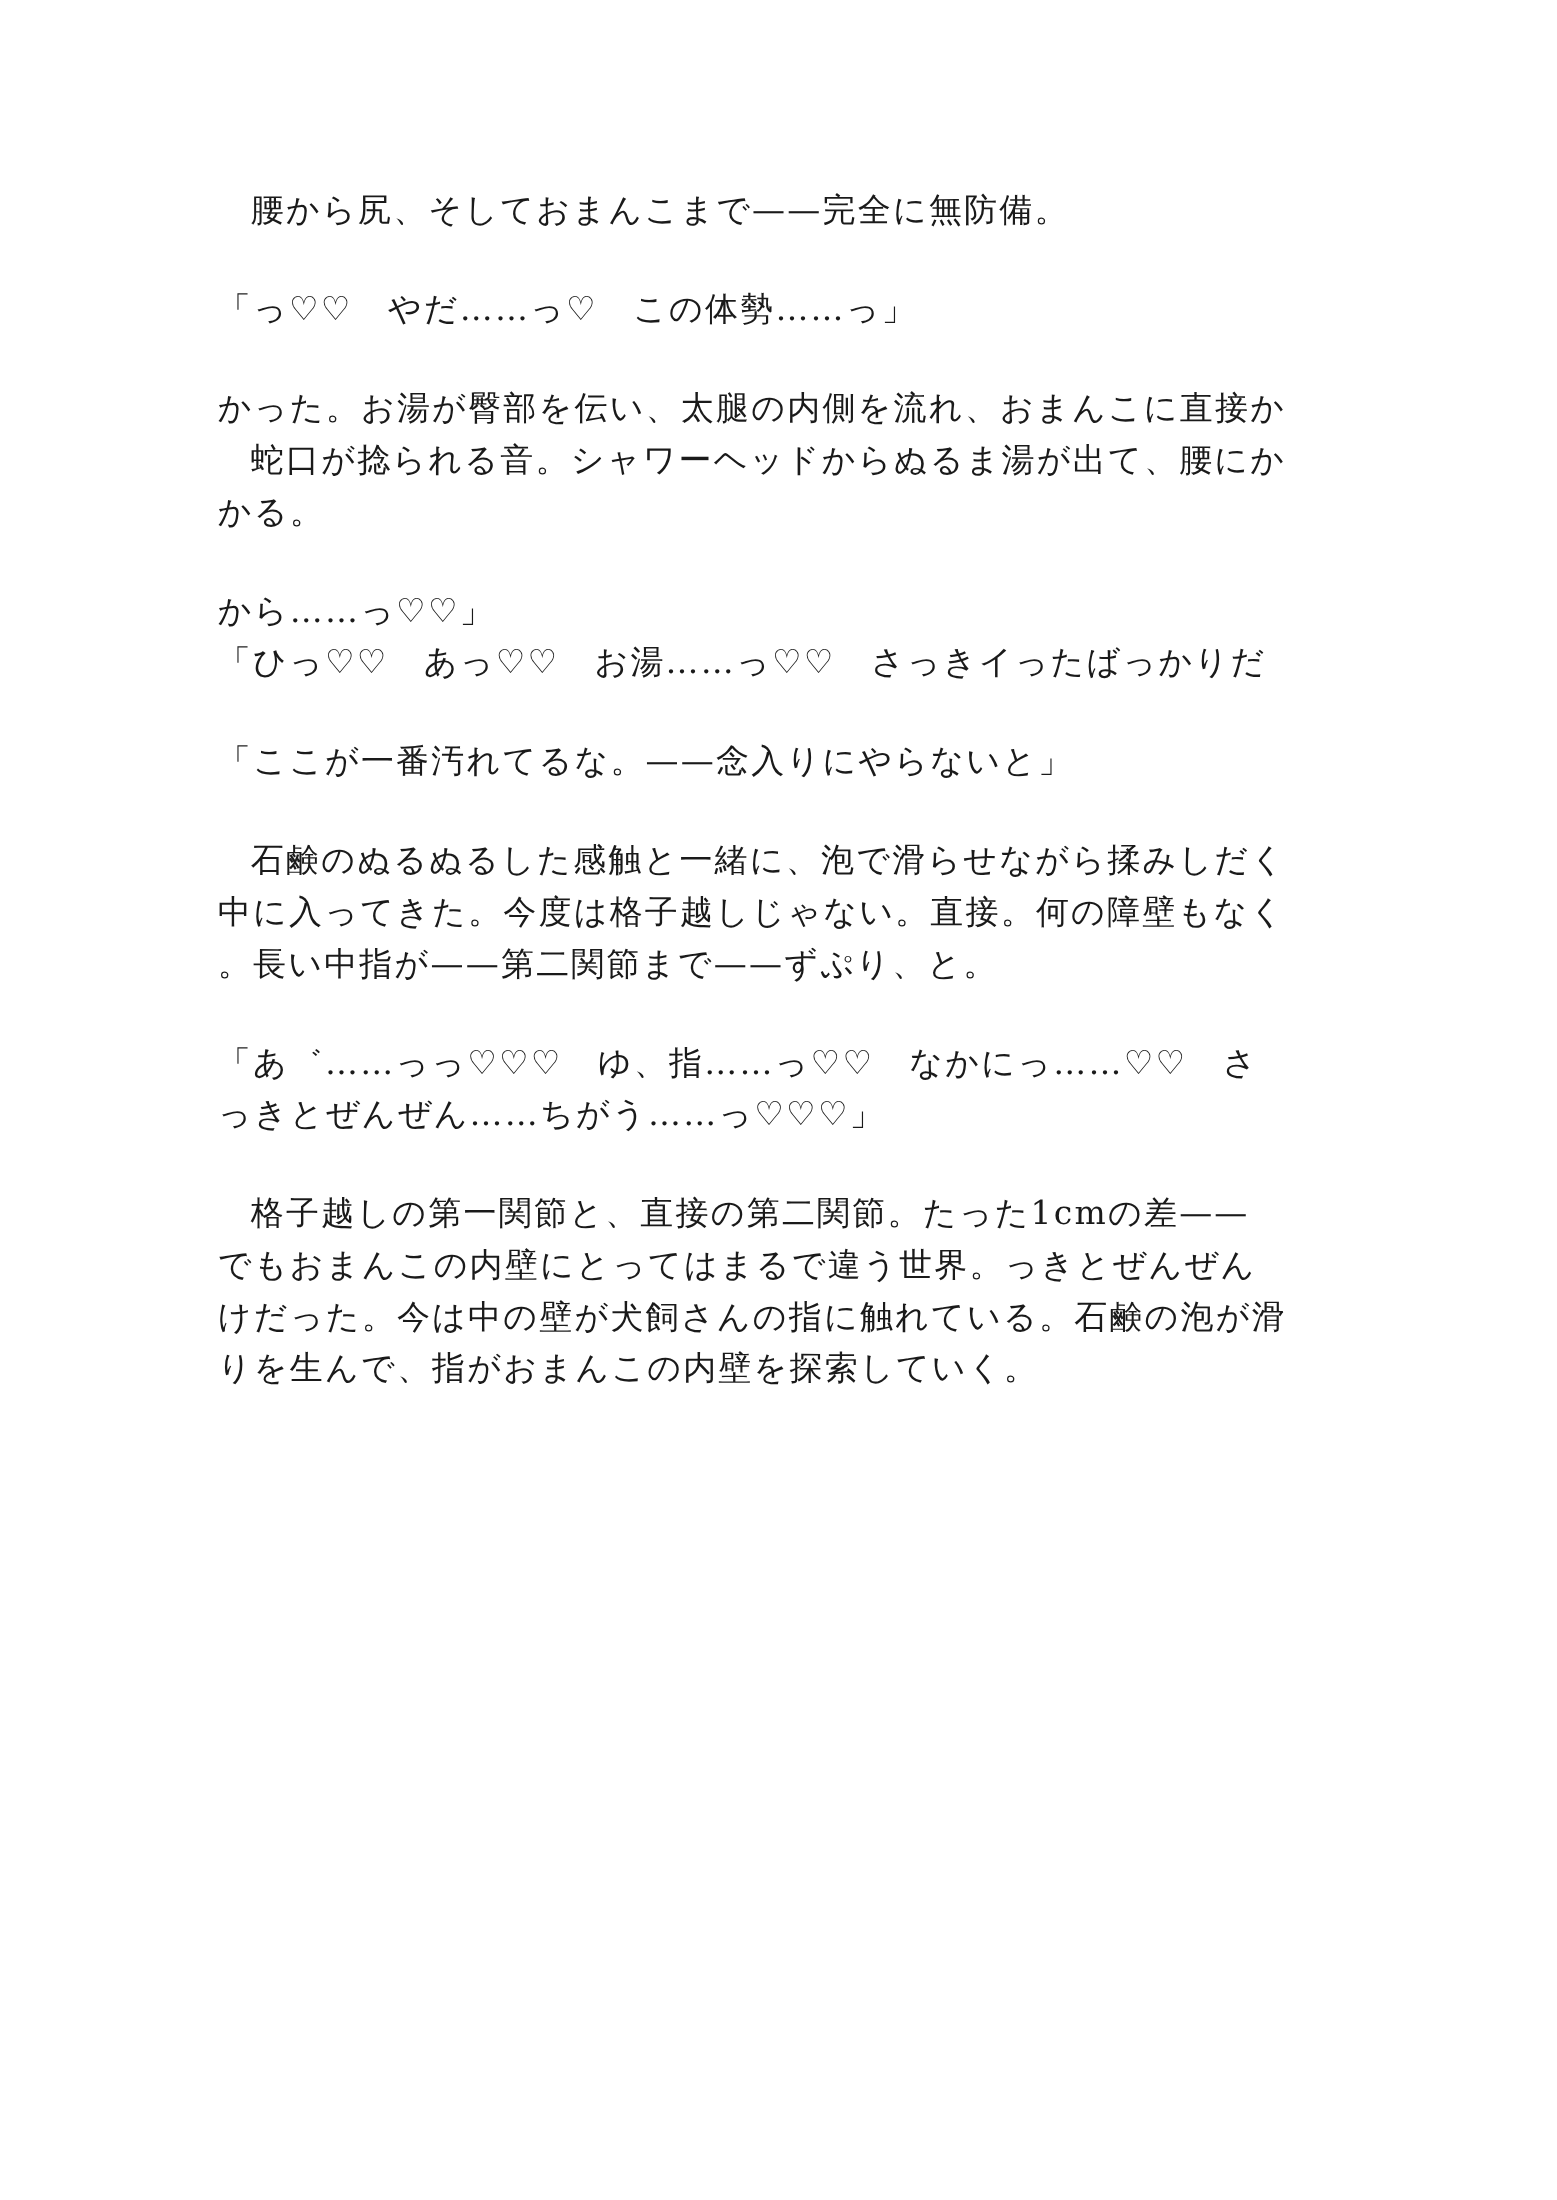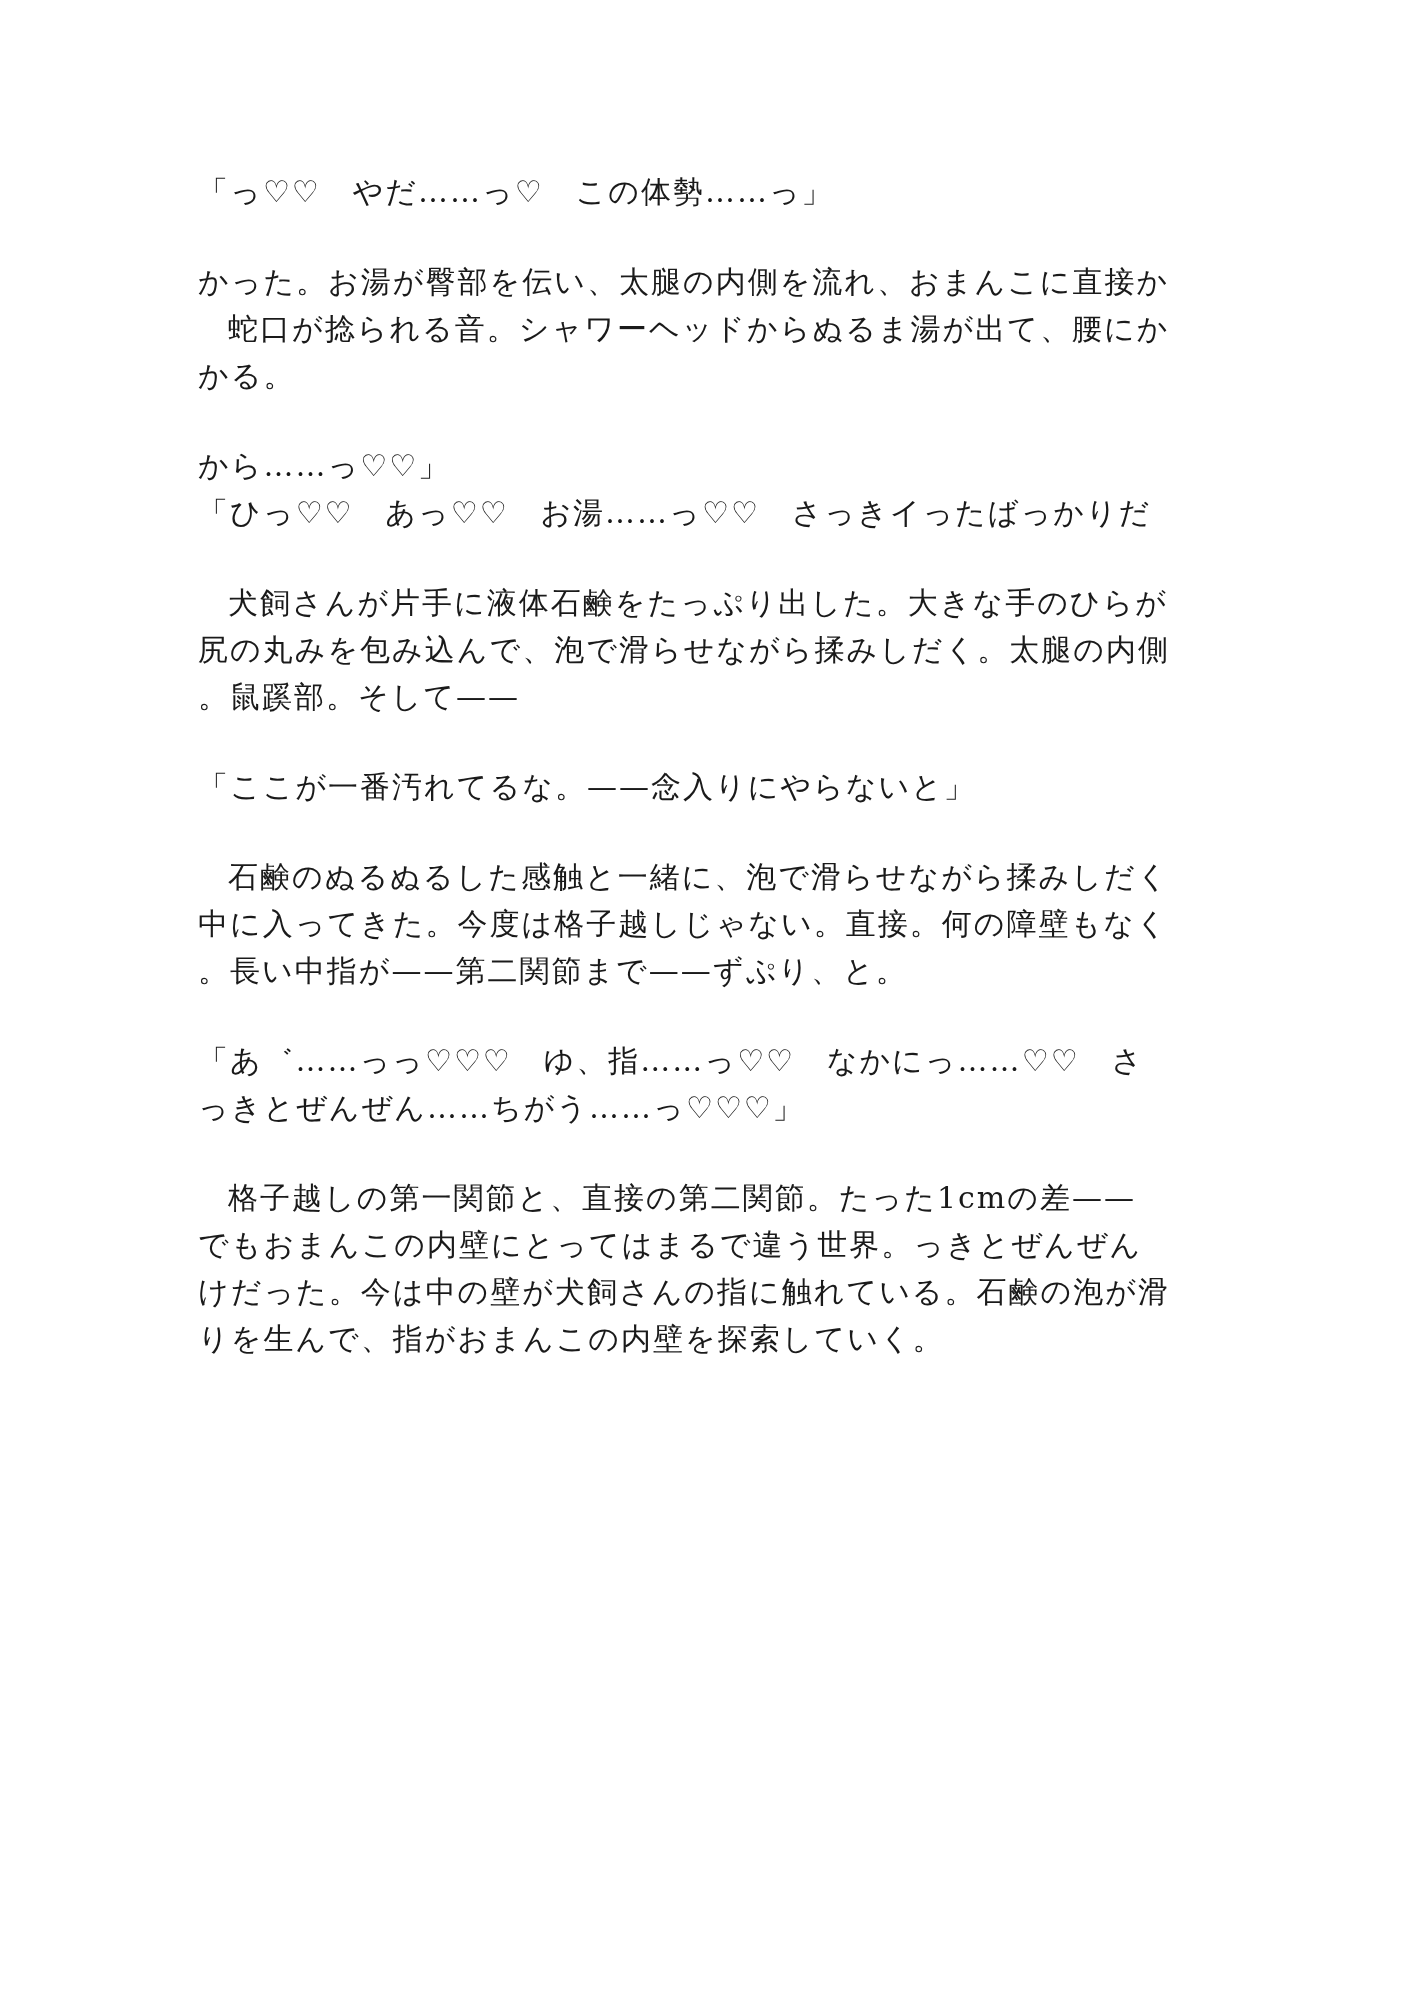--- a/index.html
+++ b/index.html
@@ -33,43 +33,41 @@
   }
   .line.indent {
     text-indent: 1em;
   }
 </style>
 </head>
 <body>
 
 <div class="page">
 
+  <p class="para narration">
+    <span class="line indent">腰から尻、そしておまんこまで——完全に無防備。</span>
+  </p>
 
   <p class="para dialogue">
     <span class="line">「っ♡♡　やだ……っ♡　この体勢……っ」</span>
   </p>
 
 
 
   <p class="para narration">
     <span class="line">かった。お湯が臀部を伝い、太腿の内側を流れ、おまんこに直接か</span>
     <span class="line indent">蛇口が捻られる音。シャワーヘッドからぬるま湯が出て、腰にか</span>
     <span class="line">かる。</span>
   </p>
 
   <p class="para dialogue">
     <span class="line">から……っ♡♡」</span>
     <span class="line">「ひっ♡♡　あっ♡♡　お湯……っ♡♡　さっきイったばっかりだ</span>
   </p>
 
-  <p class="para narration">
-    <span class="line indent">犬飼さんが片手に液体石鹸をたっぷり出した。大きな手のひらが</span>
-    <span class="line">尻の丸みを包み込んで、泡で滑らせながら揉みしだく。太腿の内側</span>
-    <span class="line">。鼠蹊部。そして——</span>
-  </p>
 
   <p class="para dialogue">
     <span class="line">「ここが一番汚れてるな。——念入りにやらないと」</span>
   </p>
 
   <p class="para narration">
     <span class="line indent">石鹸のぬるぬるした感触と一緒に、泡で滑らせながら揉みしだく</span>
     <span class="line">中に入ってきた。今度は格子越しじゃない。直接。何の障壁もなく</span>
     <span class="line">。長い中指が——第二関節まで——ずぷり、と。</span>
   </p>

